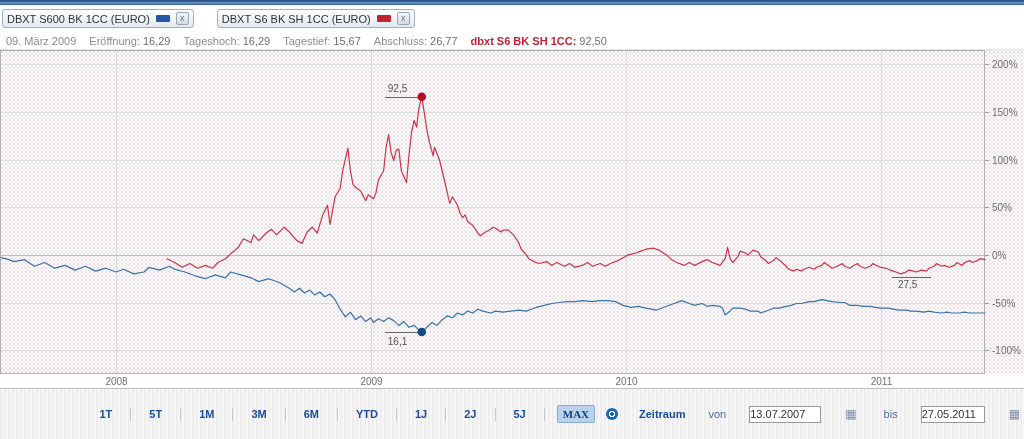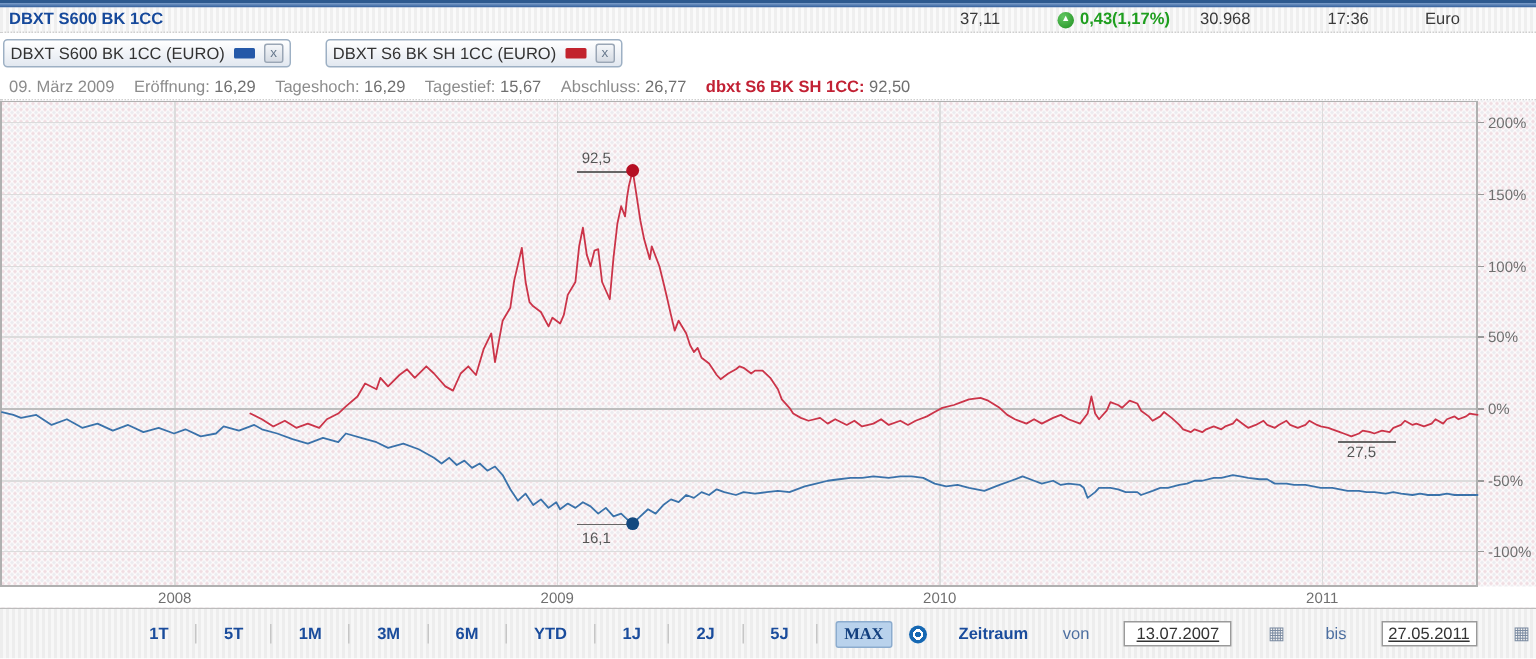--- a/index.html
+++ b/index.html
@@ -57,41 +57,30 @@
   .periods{display:flex;align-items:center;gap:11px;}
   .tb-btn{color:#1a4c9c;font-weight:bold;padding:3px 7px;cursor:pointer;white-space:nowrap;}
   .tb-sep{width:1px;height:13px;background:#c6c6c6;}
   .tb-btn.active{background:#b9d2ec;border:1px solid #8cacce;border-radius:2px;padding:2px 5px;color:#123f7e;margin:16px 1px;font-family:Liberation Serif, serif;}
   .zeit-group{display:flex;align-items:center;gap:21px;margin-left:10px;white-space:nowrap;}
   .zeitraum-icon{width:12px;height:12px;border-radius:50%;flex:0 0 auto;
     background:radial-gradient(circle,#1668b3 0 2px,#ffffff 2px 3.5px,#1668b3 3.5px);}
   .zeit-label{color:#1a4c9c;font-weight:bold;}
   .vonbis{color:#4d6fa0;margin:0 2px;}
   .date-input{width:70px;height:15px;border:1px solid #9a9a9a;background:#fff;font-size:11px;color:#333;
-    text-align:center;font-family:"Liberation Sans",sans-serif;padding:0;box-sizing:content-box;text-decoration:underline;}
+    font-family:"Liberation Sans",sans-serif;padding:0;box-sizing:content-box;}
   .cal-icon{color:#7c8ca2;font-size:12px;line-height:13px;cursor:pointer;margin:0 4px 0 3px;}
 </style>
 </head>
 <body>
 
 <div class="frame">
 
   <div class="blue-divider"></div>
 
-  <div class="quote-row">
-    <span class="col-name quote-name">DBXT S600 BK 1CC</span>
-    <span class="col-letzter">37,11</span>
-    <span class="col-change change-cell" style="color:#1f9e1f;">
-      <span class="up-badge">▲</span>
-      <span>0,43(1,17%)</span>
-    </span>
-    <span class="col-vol">30.968</span>
-    <span class="col-time">17:36</span>
-    <span class="col-curr">Euro</span>
-  </div>
 
   <div class="chips-row">
     <span class="chip">
       <span>DBXT S600 BK 1CC (EURO)</span>
       <span class="flag" id="flag0" style="background: rgb(36, 88, 168);"></span>
       <span class="chip-close">x</span>
     </span>
     <span class="chip">
       <span>DBXT S6 BK SH 1CC (EURO)</span>
       <span class="flag" id="flag1" style="background: rgb(194, 35, 45);"></span>

